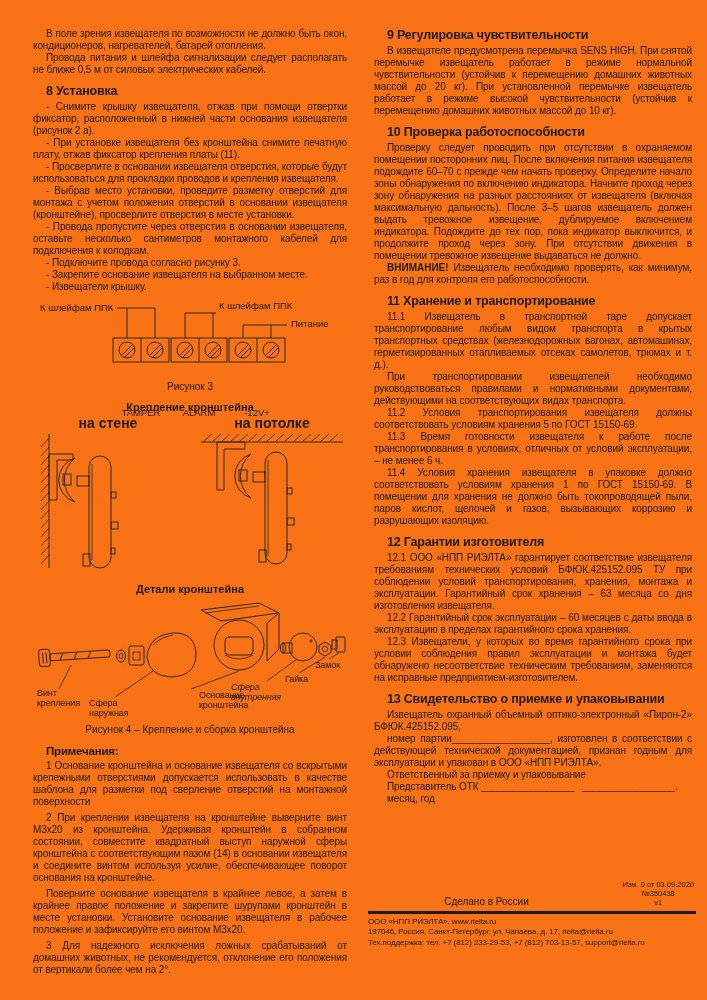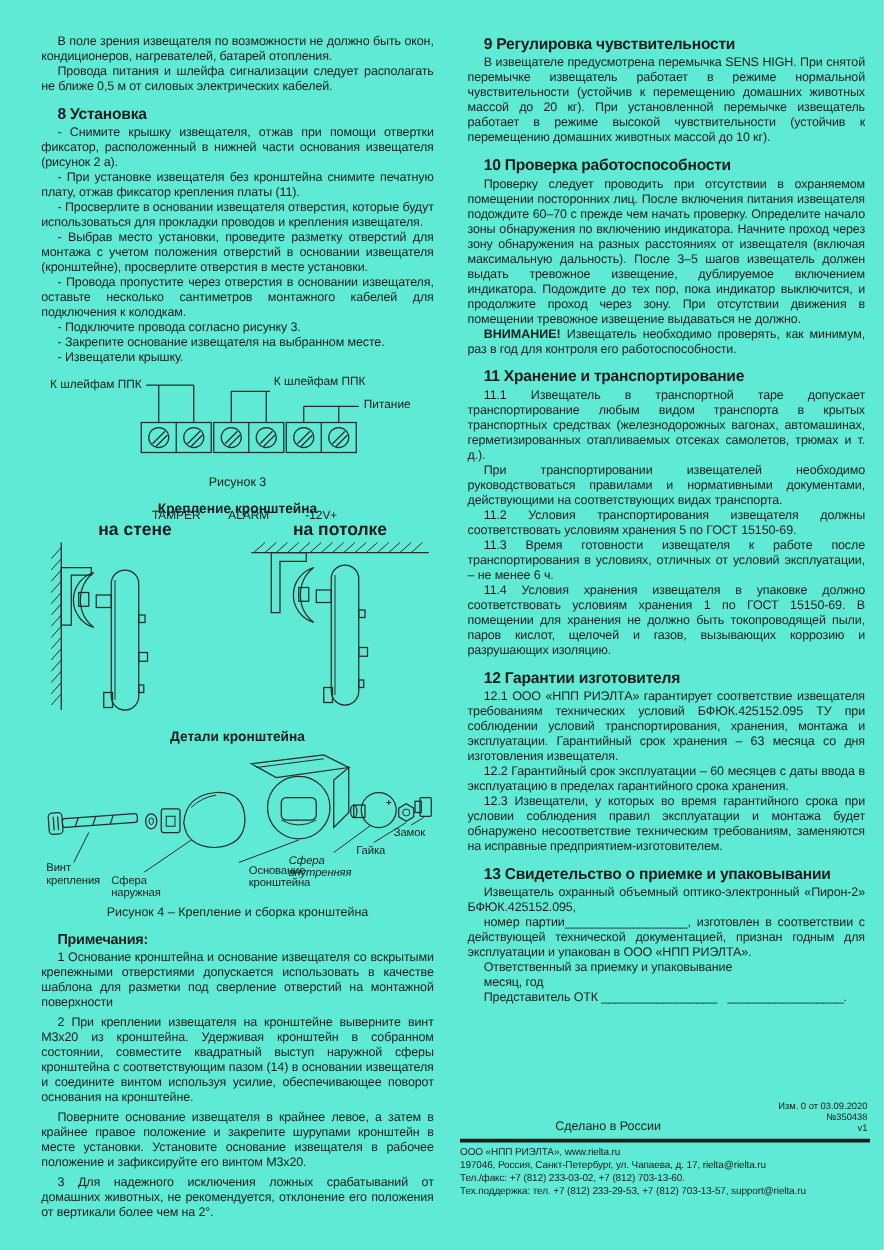--- a/index.html
+++ b/index.html
@@ -1,17 +1,17 @@
 <!DOCTYPE html>
 <html><head>
 <meta charset="utf-8">
 <style>
   html,body { margin:0; padding:0; background:#e8e8e8; }
   .page {
-    position:relative; width:707px; height:1000px; background:#5eead4;
+    position:relative; width:707px; height:1000px; background:#f97316;
     font-family:"Liberation Sans", sans-serif; color:#1c1c1c; overflow:hidden;
     margin:0 auto;
   }
   .col { position:absolute; top:28px; }
   .col-left  { left:33px;  width:314px; }
   .col-right { left:374px; width:318px; }
   p.body {
     margin:0; font-size:10px; line-height:12px; text-align:justify;
     text-indent:13px; letter-spacing:-0.1px;
   }
@@ -37,21 +37,21 @@
   
   .fig4 { position:relative; width:314px; height:124px; margin-top:2px; }
   .fig4 .plbl { position:absolute; font-size:9px; line-height:9.5px; letter-spacing:-0.1px; }
 
   
   .s13-p2 { text-indent:0; margin-top:11px; }
   .s13-resp { text-align:center; text-indent:0; margin-top:13px; }
   .s13-otk { text-indent:18px; margin-top:20px; text-align:left; }
   .s13-my { font-size:7.5px; margin:0 0 0 200px; letter-spacing:0; }
 
-  .revision { position:absolute; top:881px; right:13px; text-align:right; font-size:7.5px; line-height:8.8px; }
+  .revision { position:absolute; top:881px; right:13px; text-align:center; font-size:7.5px; line-height:8.8px; }
   .made-in { position:absolute; top:896px; left:374px; width:225px; text-align:center; font-size:10px; }
   .footrule { position:absolute; top:911px; left:368px; width:328px; height:2.5px; background:#1c1c1c; }
   .footer { position:absolute; top:917px; left:368px; width:332px; font-size:8px; line-height:10.4px; letter-spacing:-0.1px; }
 </style>
 </head>
 <body>
 
 <div class="page">
 
   <div class="col col-left">
@@ -218,31 +218,30 @@
 
     <h3 class="sec">12 Гарантии изготовителя</h3>
     <p class="body">12.1 ООО «НПП РИЭЛТА» гарантирует соответствие извещателя требованиям технических условий БФЮК.425152.095 ТУ при соблюдении условий транспортирования, хранения, монтажа и эксплуатации. Гарантийный срок хранения – 63 месяца со дня изготовления извещателя.</p>
     <p class="body">12.2 Гарантийный срок эксплуатации – 60 месяцев с даты ввода в эксплуатацию в пределах гарантийного срока хранения.</p>
     <p class="body">12.3 Извещатели, у которых во время гарантийного срока при условии соблюдения правил эксплуатации и монтажа будет обнаружено несоответствие техническим требованиям, заменяются на исправные предприятием-изготовителем.</p>
 
     <h3 class="sec">13 Свидетельство о приемке и упаковывании</h3>
     <p class="body">Извещатель охранный объемный оптико-электронный «Пирон-2» БФЮК.425152.095,</p>
     <p class="body s13-p2">номер партии__________________, изготовлен в соответствии с действующей технической документацией, признан годным для эксплуатации и упакован в ООО «НПП РИЭЛТА».</p>
     <p class="body s13-resp">Ответственный за приемку и упаковывание</p>
+    <p class="body s13-otk"><span>Представитель ОТК</span>&nbsp;<span>_________________</span>&nbsp;&nbsp;&nbsp;<span>_________________.</span></p>
     <p class="body s13-my">месяц, год</p>
-    <p class="body s13-otk"><span>Представитель ОТК</span>&nbsp;<span>_________________</span>&nbsp;&nbsp;&nbsp;<span>_________________.</span></p>
   </div>
 
   <div class="revision">
     <div>Изм. 0 от 03.09.2020</div>
     <div>№350438</div>
     <div>v1</div>
   </div>
   <div class="made-in">Сделано в России</div>
   <div class="footrule"></div>
   <div class="footer">
     <div>ООО «НПП РИЭЛТА», www.rielta.ru</div>
     <div>197046, Россия, Санкт-Петербург, ул. Чапаева, д. 17, rielta@rielta.ru</div>
-    <div>Тел./факс: +7 (812) 233-03-02, +7 (812) 703-13-60.</div>
     <div>Тех.поддержка: тел. +7 (812) 233-29-53, +7 (812) 703-13-57, support@rielta.ru</div>
   </div>
 
 </div>
 
 </body></html>

